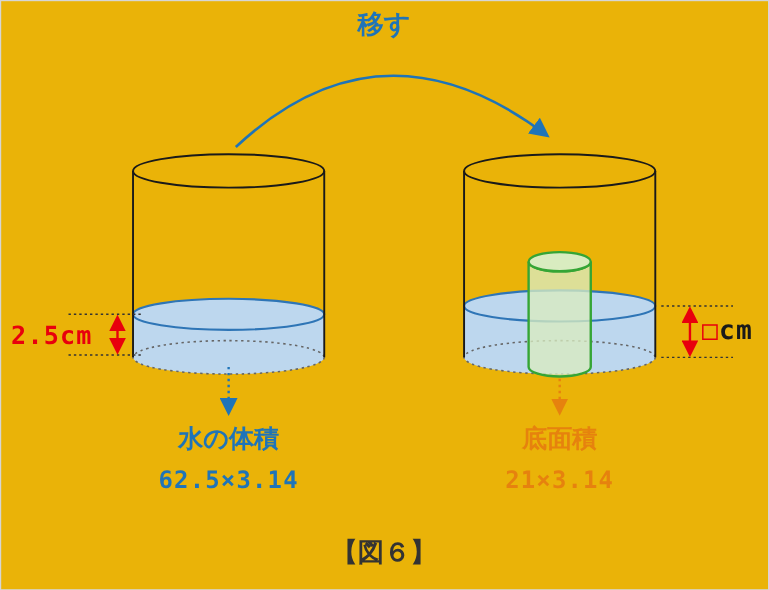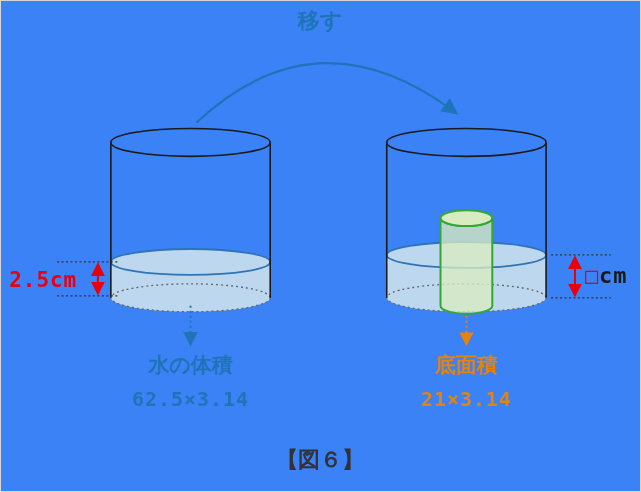--- a/index.html
+++ b/index.html
@@ -1,20 +1,20 @@
 <!DOCTYPE html>
 <html><head>
 <meta charset="utf-8">
 <style>
   html,body{margin:0;padding:0;background:#ffffff;}
   .canvas{
     position:relative;
     width:641px;height:492px;
     box-sizing:border-box;
-    background:#3b82f6;
+    background:#eab308;
     border:1px solid #d6d6d6;
     font-family:"DejaVu Sans","Liberation Sans",sans-serif;
     overflow:hidden;
   }
   svg{display:block;width:100%;height:100%;}
   .jp-bold{font-family:"DejaVu Sans","Liberation Sans",sans-serif;font-weight:bold;}
   .num{font-family:"DejaVu Sans Mono","Liberation Mono",monospace;font-weight:bold;letter-spacing:1px;}
 </style>
 </head>
 <body>

